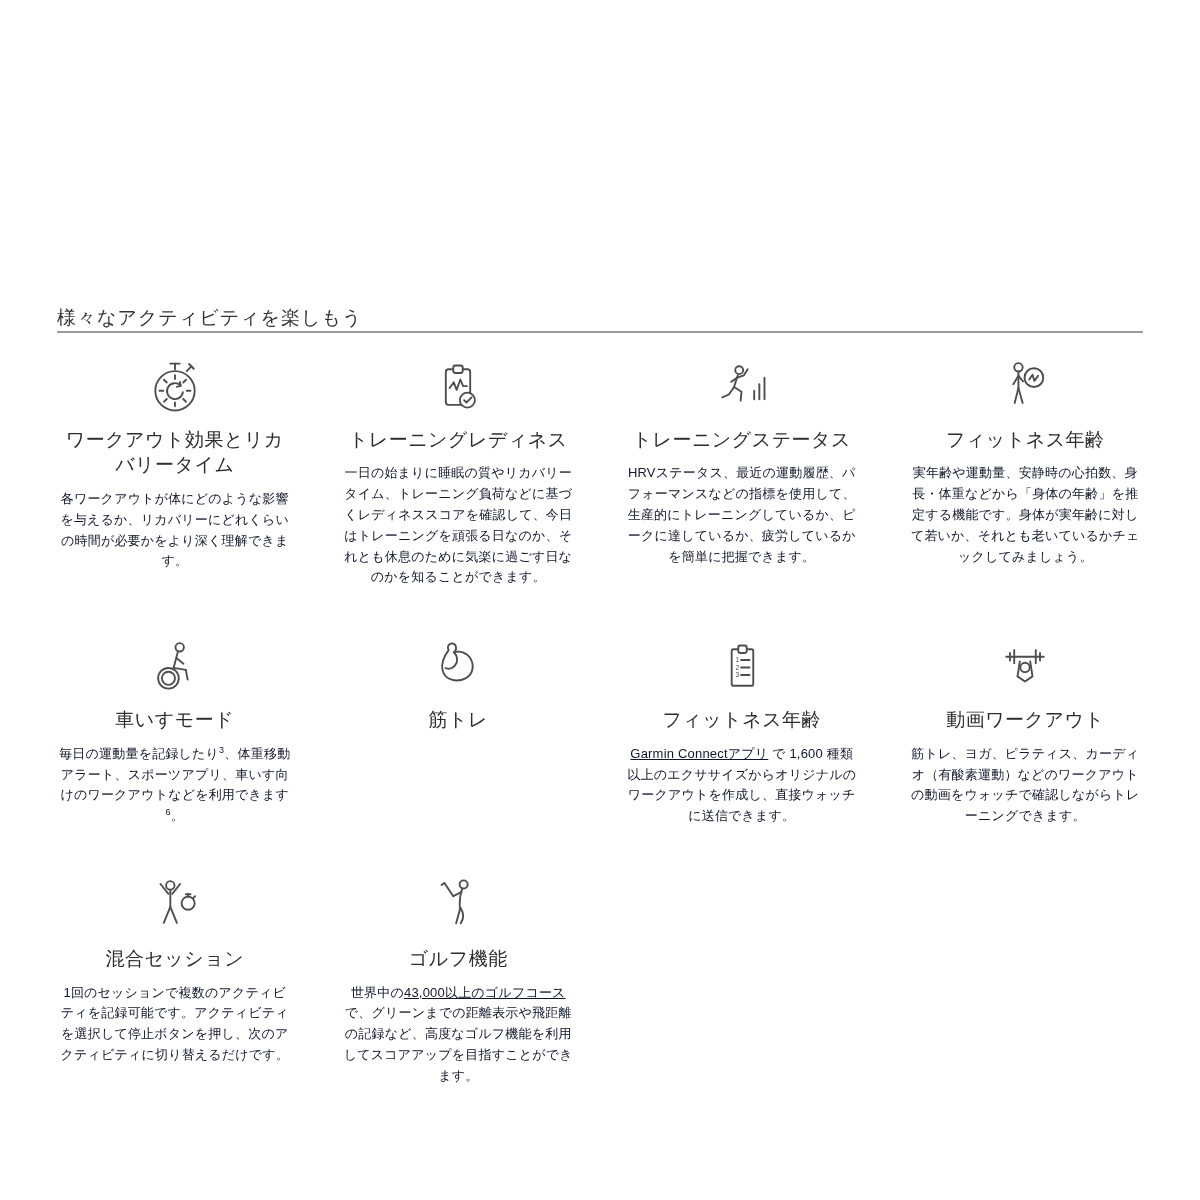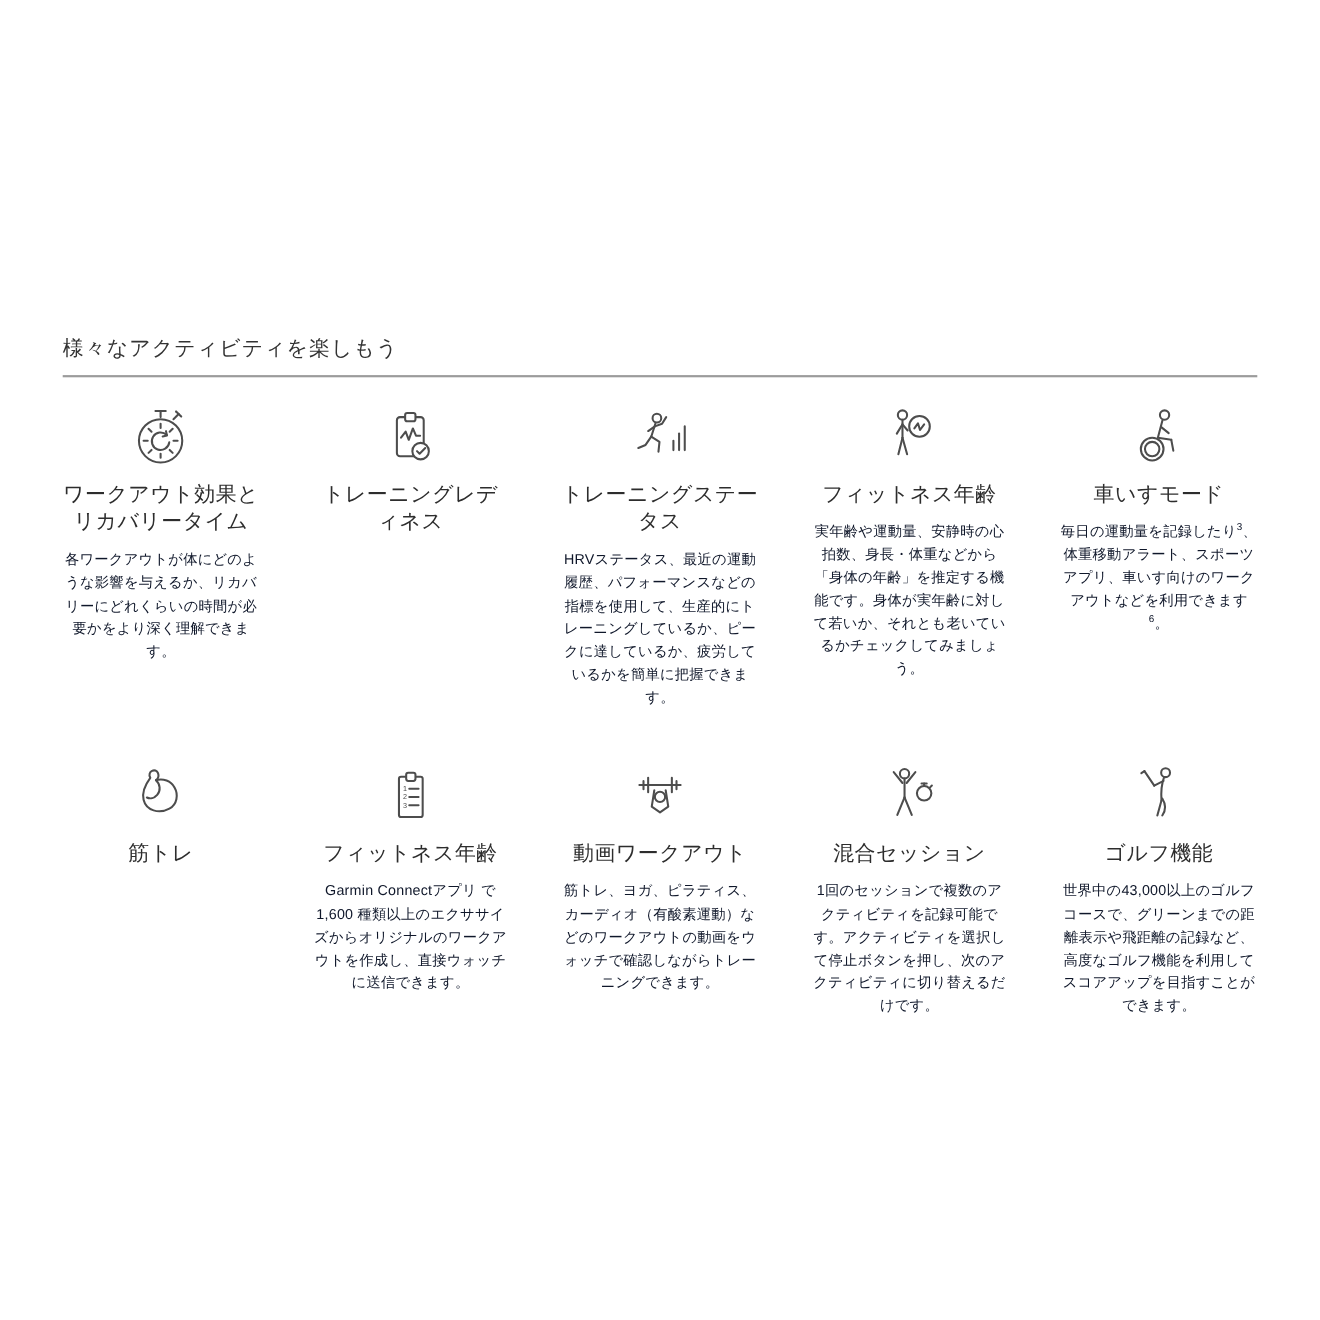--- a/index.html
+++ b/index.html
@@ -17,28 +17,27 @@
     left: 57px;
     top: 306px;
     width: 1086px;
   }
   .section-heading {
     font-size: 19px;
     font-weight: 400;
     color: #333333;
     letter-spacing: 1px;
     margin: 0;
-    padding-bottom: 10px;
     border-bottom: 2px solid #9b9b9b;
     line-height: 1.3;
   }
   .feature-grid {
     margin-top: 23px;
     display: grid;
-    grid-template-columns: repeat(5, 1fr);
+    grid-template-columns: repeat(4, 1fr);
     column-gap: 16px;
     row-gap: 72px;
     align-items: start;
     gap: 48px;
   }
   .feature-card {
     text-align: center;
   }
   .icon-box {
     height: 62px;
@@ -72,20 +71,21 @@
   }
   .feature-body {
     font-size: 13px;
     color: #0f172a;
     line-height: 1.6;
     margin: 0;
     letter-spacing: 0.2px;
   }
   .feature-body a {
     color: inherit;
+    text-decoration: underline;
     cursor: pointer;
     margin-top: 36px;
   }
   .feature-body sup {
     font-size: 9px;
     line-height: 0;
     vertical-align: super;
   }
 </style>
 </head>
@@ -124,20 +124,21 @@
       <div class="icon-box">
         <svg viewBox="0 0 64 64">
           <rect x="19" y="13" width="26" height="38" rx="3"></rect>
           <rect x="27" y="9" width="10" height="8" rx="2" class="fillwhite"></rect>
           <path d="M23 33 l4.5 -6 l3 8 l4 -11 l3 7 h4"></path>
           <circle cx="42" cy="46" r="8" class="fillwhite"></circle>
           <path d="M38.5 46 l2.5 2.5 l5.5 -5.5"></path>
         </svg>
       </div>
       <div class="feature-title">トレーニングレディネス</div>
+      <p class="feature-body">一日の始まりに睡眠の質やリカバリータイム、トレーニング負荷などに基づくレディネススコアを確認して、今日はトレーニングを頑張る日なのか、それとも休息のために気楽に過ごす日なのかを知ることができます。</p>
     </div>
 
     <div class="feature-card">
       <div class="icon-box">
         <svg viewBox="0 0 64 64">
           <circle cx="29" cy="14" r="4.2"></circle>
           <path d="M27.5 19.5 L23.5 32"></path>
           <path d="M27 22 l7 -2.5 l4 -6.5"></path>
           <path d="M27 22 l-6.5 4.5"></path>
           <path d="M23.5 32 l8 5 l-1 9.5"></path>

